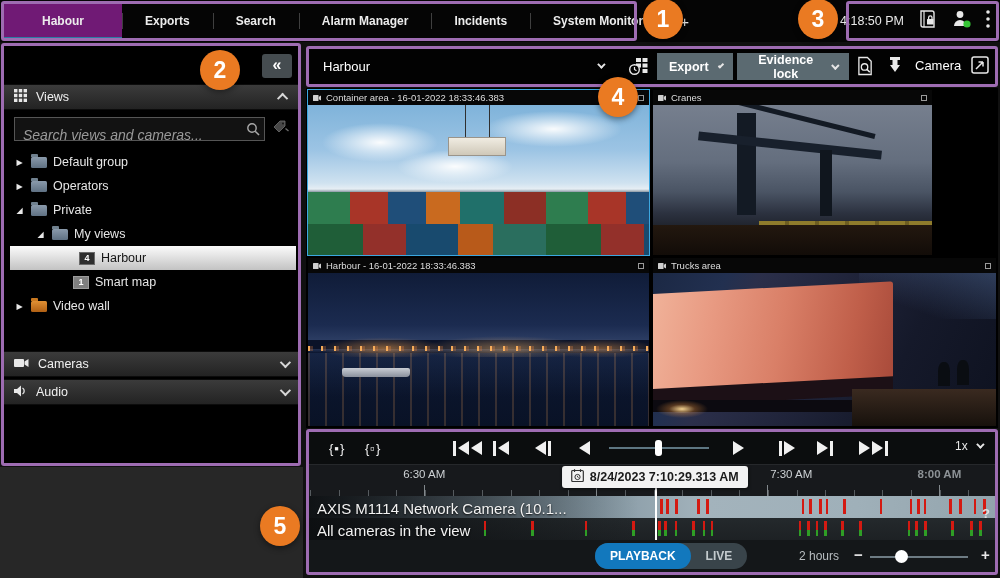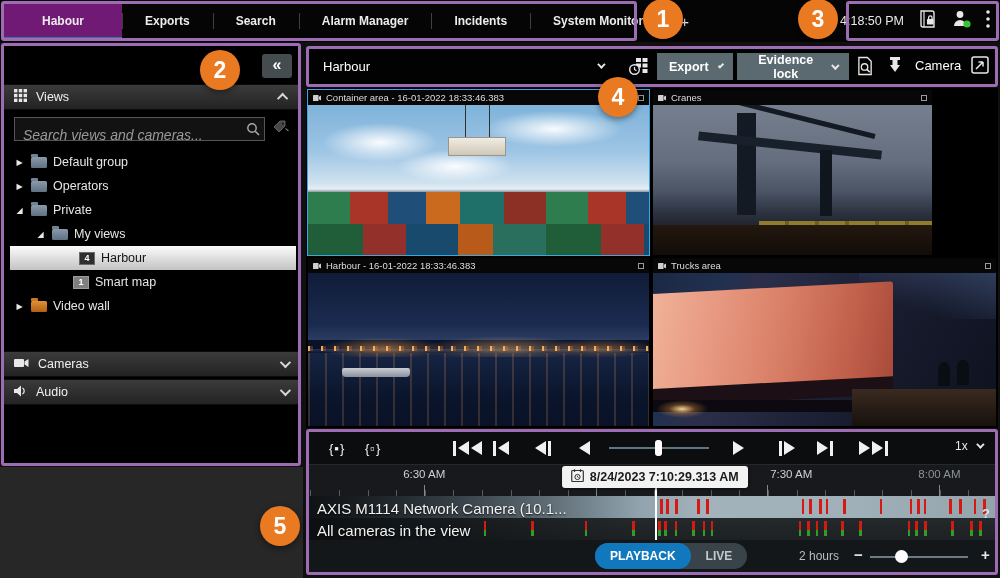--- a/index.html
+++ b/index.html
@@ -481,21 +481,21 @@
         <div class="tick minor" style="left: 83.6%;"></div>
         <div class="tick minor" style="left: 87.77%;"></div>
         <div class="tick minor" style="left: 91.94%;"></div>
         <div class="tick minor" style="left: 96.11%;"></div>
         <div class="tick major" style="left: 16.8%;"></div>
         <div class="tick major" style="left: 41.8%;"></div>
         <div class="tick major" style="left: 66.8%;"></div>
         <div class="tick major" style="left: 91.9%;"></div>
         <span class="ruler-label" style="left: 16.8%;">6:30 AM</span>
         <span class="ruler-label" style="left: 66.8%; margin-left: 24px;">7:30 AM</span>
-        <span class="ruler-label muted" style="left: 91.9%;">8:00 AM</span>
+        <span class="ruler-label muted" style="left: 91.9%; font-weight: bold;">8:00 AM</span>
       </div>
 
     <div class="tooltip" style="left: 50.4%;">
       <span><svg width="13" height="13" viewBox="0 0 13 13">
             <rect x="0.7" y="1.5" width="11.6" height="11" rx="1" fill="none" stroke="#333" stroke-width="1.2"></rect>
             <line x1="3.5" y1="0.2" x2="3.5" y2="3" stroke="#333" stroke-width="1.2"></line>
             <line x1="9.5" y1="0.2" x2="9.5" y2="3" stroke="#333" stroke-width="1.2"></line>
             <circle cx="6.5" cy="8" r="2.6" fill="none" stroke="#333" stroke-width="1"></circle>
             <path d="M6.5 6.8 V8 L7.6 8.6" stroke="#333" stroke-width="0.9" fill="none"></path>
           </svg></span>

